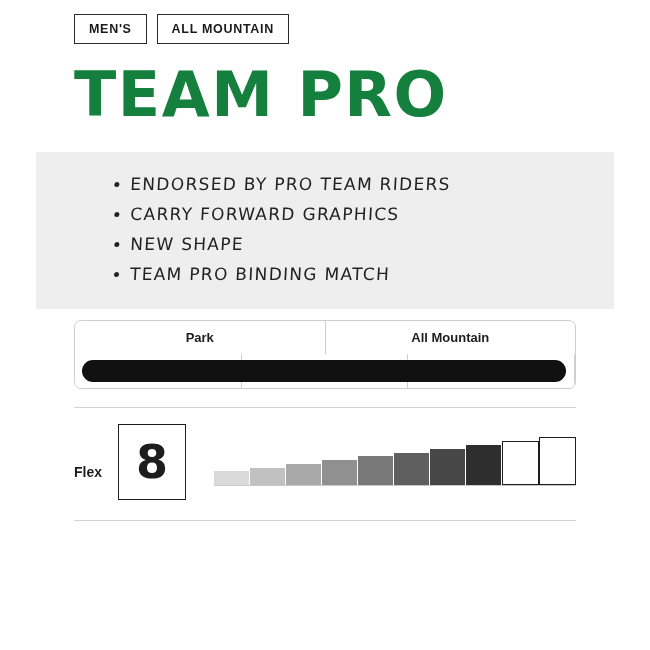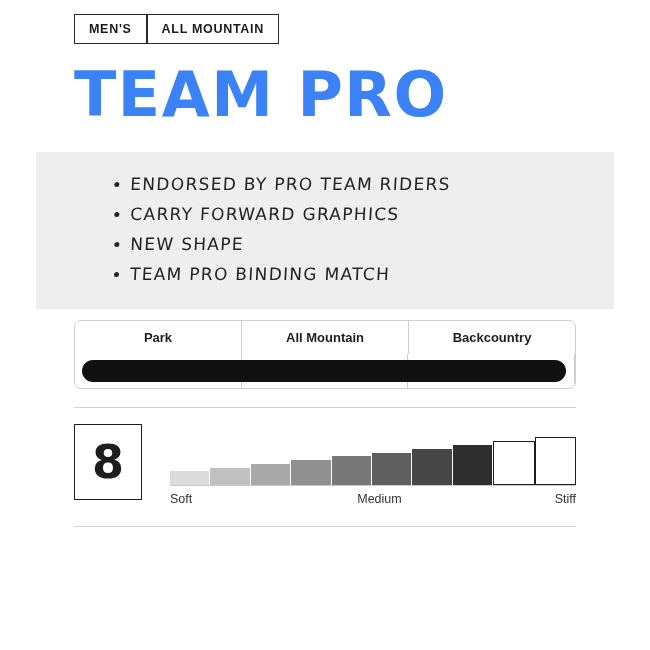--- a/index.html
+++ b/index.html
@@ -14,21 +14,21 @@
   .page {
     position: relative;
     width: 650px;
     height: 650px;
     background: #ffffff;
   }
 
   
   .tags {
     display: flex;
-    gap: 0;
+    gap: 10px;
     padding: 14px 0 0 74px;
   }
   .tag {
     border: 1px solid #2b2b2b;
     padding: 8px 14px 7px 14px;
     font-size: 12.5px;
     font-weight: bold;
     letter-spacing: 0.7px;
     line-height: 1;
     color: #1a1a1a;
@@ -40,21 +40,21 @@
   .title-block {
     padding: 22px 0 0 74px;
   }
   .title {
     font-family: "DejaVu Sans", sans-serif;
     font-size: 62px;
     font-weight: bold;
     letter-spacing: 1.5px;
     line-height: 0.95;
     margin: 0;
-    color: #3b82f6;
+    color: #15803d;
   }
   .subtitle {
     font-size: 23.5px;
     font-weight: bold;
     letter-spacing: -0.2px;
     margin: 10px 0 0 0;
     color: #1d1d1d;
   }
 
   
@@ -227,50 +227,45 @@
       <li>NEW SHAPE</li>
       <li>TEAM PRO BINDING MATCH</li>
     </ul>
   </div>
 
 
   <div class="char-wrap">
     <div class="char-head">
       <div class="cell">Park</div>
       <div class="cell">All Mountain</div>
-      <div class="cell">Backcountry</div>
     </div>
     <div class="char-bar-area">
       <div class="seg"></div>
       <div class="seg"></div>
       <div class="seg"></div>
       <div class="char-bar"></div>
     </div>
   </div>
 
   <div class="divider"></div>
 
   <div class="flex-row">
+    <div class="flex-label">Flex</div>
     <div class="flex-box">8</div>
     <div class="flex-scale-wrap">
       <div class="flex-scale" id="flex-scale">
           <div class="step" style="height: 14px; background: rgb(218, 218, 218);"></div>
           <div class="step" style="height: 17.8px; background: rgb(193, 193, 193);"></div>
           <div class="step" style="height: 21.6px; background: rgb(169, 169, 169);"></div>
           <div class="step" style="height: 25.3px; background: rgb(144, 144, 144);"></div>
           <div class="step" style="height: 29.1px; background: rgb(120, 120, 120);"></div>
           <div class="step" style="height: 32.9px; background: rgb(95, 95, 95);"></div>
           <div class="step" style="height: 36.7px; background: rgb(71, 71, 71);"></div>
           <div class="step" style="height: 40.4px; background: rgb(46, 46, 46);"></div>
           <div class="step" style="height: 44.2px; background: rgb(255, 255, 255); border: 1px solid rgb(29, 29, 29);"></div>
           <div class="step" style="height: 48px; background: rgb(255, 255, 255); border: 1px solid rgb(29, 29, 29);"></div>
         </div>
-      <div class="flex-scale-labels">
-        <span>Soft</span>
-        <span class="mid">Medium</span>
-        <span>Stiff</span>
-      </div>
     </div>
   </div>
 
   <div class="bottom-divider"></div>
 
 </div>
 
 </body></html>

